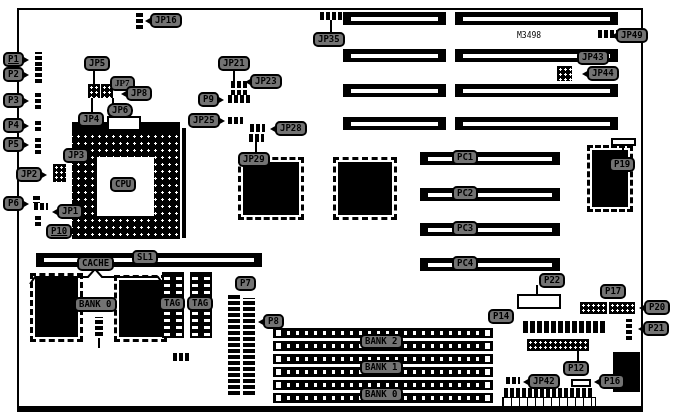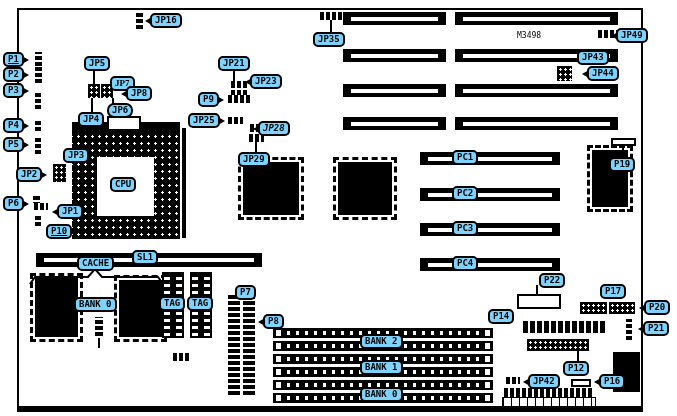--- a/index.html
+++ b/index.html
@@ -2,21 +2,21 @@
 <html><head>
 <meta charset="utf-8">
 <style>
   html,body{margin:0;padding:0;background:#fff;}
   #canvas{position:relative;width:677px;height:416px;background:#fff;overflow:hidden;
           font-family:"DejaVu Sans Mono", monospace;}
   #board{position:absolute;left:17px;top:8px;width:622px;height:396px;
          border-left:2px solid #000;border-top:2px solid #000;border-right:2px solid #000;
          border-bottom:6px solid #000;}
   .part{position:absolute;}
-  .label{position:absolute;background:#7dd3fc;border:2px solid #000;border-radius:5px;
+  .label{position:absolute;background:#737373;border:2px solid #000;border-radius:5px;
          padding:0 3px;font:bold 9px "DejaVu Sans Mono", monospace;line-height:11px;
          color:#000;white-space:nowrap;z-index:6;}
   .tail-left::before{content:"";position:absolute;left:-7px;top:50%;margin-top:-4px;
          border-top:4px solid transparent;border-bottom:4px solid transparent;
          border-right:7px solid #000;}
   .tail-right::before{content:"";position:absolute;right:-7px;top:50%;margin-top:-4px;
          border-top:4px solid transparent;border-bottom:4px solid transparent;
          border-left:7px solid #000;}
   .vticks{background-color:#000;background-image:repeating-linear-gradient(0deg,#fff 0 2px,transparent 2px 6px);}
   .hticks{background-color:#000;background-image:repeating-linear-gradient(90deg,#fff 0 2px,transparent 2px 6px);}
@@ -181,38 +181,38 @@
   <div class="part hticks" style="left:504px;top:377px;width:16px;height:7px;"></div>
   <div class="part whitebox" style="left:571px;top:379px;width:16px;height:4px;"></div>
   <div class="part hticks" style="left:502px;top:388px;width:92px;height:9px;"></div>
   <div class="part" style="left:502px;top:397px;width:92px;height:9px;border:1px solid #000;background-image:repeating-linear-gradient(90deg,#000 0 1px,transparent 1px 8px);"></div>
   <div class="part" style="left:613px;top:352px;width:27px;height:40px;background:#000;"></div>
 
   <div id="labels-layer">
       <div class="label tail-left" style="left: 150px; top: 13px;">JP16</div>
       <div class="label tail-right" style="left: 3px; top: 52px; text-decoration: underline;">P1</div>
       <div class="label tail-right" style="left: 3px; top: 67px;">P2</div>
-      <div class="label tail-right" style="left: 3px; top: 83px;">P3</div>
+      <div class="label tail-right" style="left: 3px; top: 93px;">P3</div>
       <div class="label tail-right" style="left: 3px; top: 118px;">P4</div>
       <div class="label tail-right" style="left: 3px; top: 137px;">P5</div>
       <div class="label tail-right" style="left: 16px; top: 167px;">JP2</div>
       <div class="label tail-right" style="left: 3px; top: 196px;">P6</div>
       <div class="label tail-left" style="left: 57px; top: 204px;">JP1</div>
       <div class="label" style="left: 46px; top: 224px; text-decoration: underline;">P10</div>
       <div class="label" style="left: 84px; top: 56px;">JP5</div>
       <div class="label" style="left: 110px; top: 76px; font-family: Liberation Serif, serif;">JP7</div>
       <div class="label tail-left" style="left: 126px; top: 86px;">JP8</div>
       <div class="label" style="left: 107px; top: 103px; border-radius: 7px;">JP6</div>
       <div class="label" style="left: 78px; top: 112px;">JP4</div>
       <div class="label" style="left: 63px; top: 148px;">JP3</div>
       <div class="label" style="left: 218px; top: 56px;">JP21</div>
       <div class="label tail-left" style="left: 250px; top: 74px;">JP23</div>
       <div class="label tail-right" style="left: 198px; top: 92px;">P9</div>
       <div class="label tail-right" style="left: 188px; top: 113px;">JP25</div>
-      <div class="label tail-left" style="left: 258px; top: 121px; font-style: italic;">JP28</div>
+      <div class="label tail-left" style="left: 275px; top: 121px;">JP28</div>
       <div class="label" style="left: 238px; top: 152px;">JP29</div>
       <div class="label" style="left: 313px; top: 32px;">JP35</div>
       <div class="label tail-left" style="left: 616px; top: 28px;">JP49</div>
       <div class="label" style="left: 577px; top: 50px;">JP43</div>
       <div class="label tail-left" style="left: 587px; top: 66px;">JP44</div>
       <div class="label" style="left: 452px; top: 150px;">PC1</div>
       <div class="label" style="left: 452px; top: 186px;">PC2</div>
       <div class="label" style="left: 452px; top: 221px;">PC3</div>
       <div class="label" style="left: 452px; top: 256px;">PC4</div>
       <div class="label" style="left: 609px; top: 157px;">P19</div>
@@ -222,20 +222,20 @@
       <div class="label tail-left" style="left: 643px; top: 321px;">P21</div>
       <div class="label" style="left: 488px; top: 309px;">P14</div>
       <div class="label" style="left: 563px; top: 361px;">P12</div>
       <div class="label tail-left" style="left: 528px; top: 374px;">JP42</div>
       <div class="label tail-left" style="left: 599px; top: 374px;">P16</div>
       <div class="label" style="left: 77px; top: 256px;">CACHE</div>
       <div class="label" style="left: 132px; top: 250px;">SL1</div>
       <div class="label" style="left: 74px; top: 297px;">BANK 0</div>
       <div class="label" style="left: 159px; top: 296px;">TAG</div>
       <div class="label" style="left: 187px; top: 296px;">TAG</div>
-      <div class="label" style="left: 235px; top: 285px;">P7</div>
+      <div class="label" style="left: 235px; top: 276px;">P7</div>
       <div class="label tail-left" style="left: 263px; top: 314px; text-align: right;">P8</div>
       <div class="label" style="left: 360px; top: 334px;">BANK 2</div>
       <div class="label" style="left: 360px; top: 360px;">BANK 1</div>
       <div class="label" style="left: 360px; top: 387px;">BANK 0</div>
       <div class="label" style="left: 110px; top: 177px;">CPU</div>
     </div>
 </div>
 
 </body></html>

